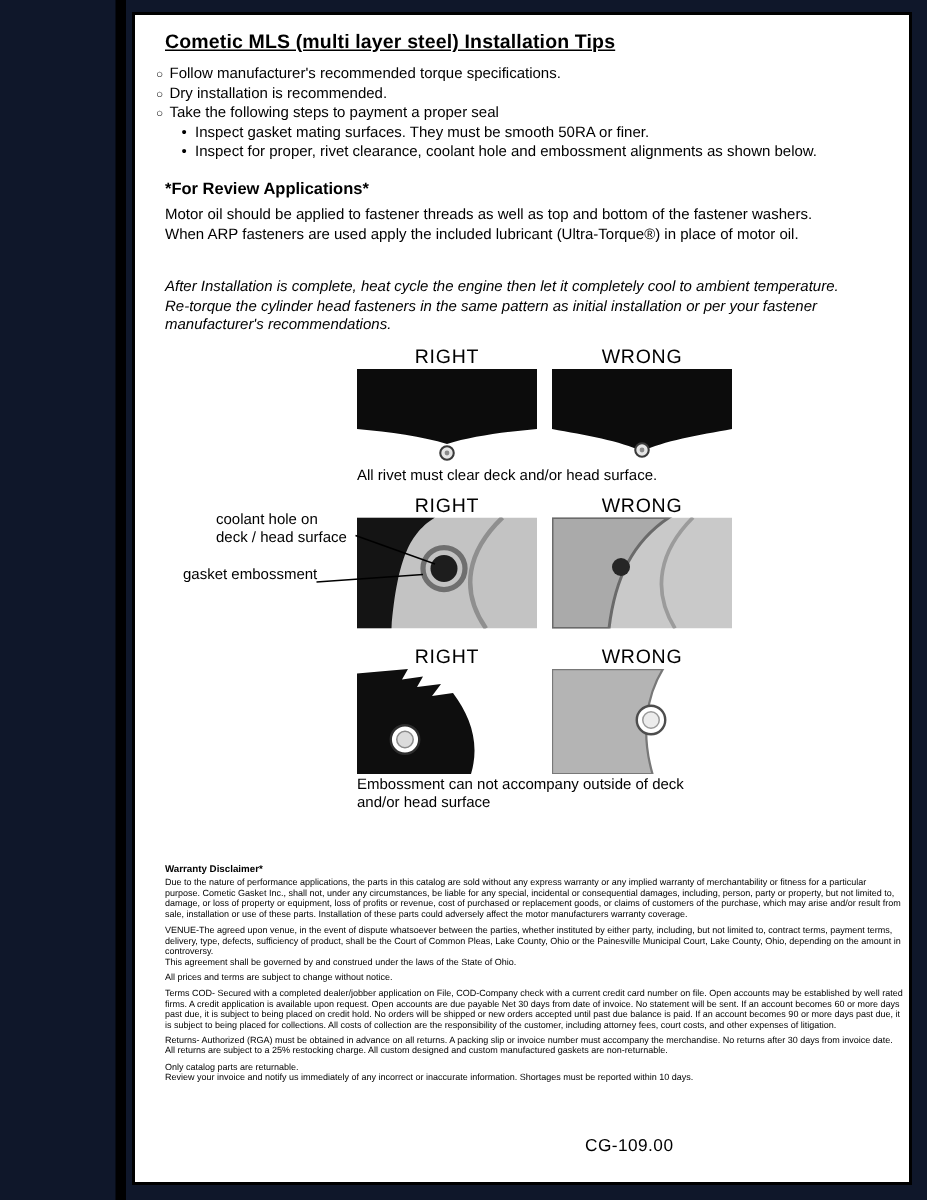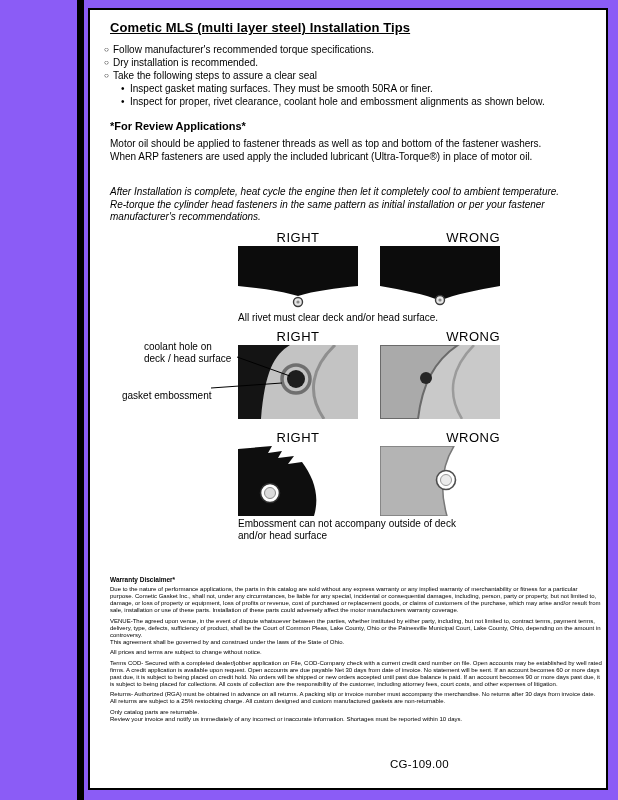--- a/index.html
+++ b/index.html
@@ -2,21 +2,21 @@
 <html><head>
 <meta charset="utf-8">
 <style>
   * { margin:0; padding:0; box-sizing:border-box; }
   html,body { background:#ffffff; }
   body {
     width:618px; height:800px;
     font-family:"Liberation Sans", sans-serif;
     color:#000;
   }
-  .page { position:relative; width:618px; height:800px; background:#8b5cf6; overflow:hidden; }
+  .page { position:relative; width:618px; height:800px; background:#0f172a; overflow:hidden; }
   .spine { position:absolute; left:77px; top:0; width:7px; height:800px; background:#000; }
   .sheet { position:absolute; left:88px; top:8px; width:520px; height:782px; border:2px solid #000; background:#fff; }
 
   .title { position:absolute; left:20px; top:10px; font-size:13px; font-weight:bold; text-decoration:underline; letter-spacing:0.1px; }
 
   .tips { position:absolute; left:14px; top:33px; font-size:10px; line-height:13px; }
   .tip-row { display:flex; }
   .marker { width:9px; flex:0 0 9px; text-align:left; font-size:8px; line-height:13px; }
   .sub { margin-left:17px; }
   .sub .marker { font-size:10px; }
@@ -24,26 +24,26 @@
   .diesel-h { position:absolute; left:20px; top:110px; font-size:11px; font-weight:bold; }
   .para { position:absolute; left:20px; width:458px; font-size:10px; line-height:12.5px; }
   .p1 { top:128px; }
   .p2 { top:176px;font-style:italic; }
   .note { position:absolute; left:20px; top:203px; font-size:10px; }
 
   .dg-label { position:absolute; width:120px; text-align:center; font-size:13px; letter-spacing:0.5px; }
   .dg-img { position:absolute; width:120px; }
   .dg-img svg { display:block; }
   .col1 { left:148px; }
-  .col2 { left:290px;text-align:right; }
+  .col2 { left:278px; }
   .caption { position:absolute; left:148px; font-size:10px; line-height:12px; white-space:pre-line; }
 
   .ann { position:absolute; font-size:10px; line-height:11.5px; white-space:pre-line; }
   .ann1 { left:54px; top:331px; }
-  .ann2 { left:32px; top:380px;text-align:center; }
+  .ann2 { left:32px; top:368px;text-align:center; }
   .leader { position:absolute; left:115px; top:338px; pointer-events:none; z-index:5; }
 
   .disc { position:absolute; left:20px; top:566px; width:492px; font-size:6px; line-height:7px; }
   .disc-h { font-weight:bold; margin-bottom:3px; font-size:6.5px; }
   .disc p { margin-bottom:3.5px; white-space:pre-line; }
 
   .footer { position:absolute; left:300px; top:748px; font-size:11.5px; letter-spacing:0.3px; }
 </style>
 </head>
 <body>
@@ -59,21 +59,21 @@
       <div class="tip-row">
         <span class="marker">○</span>
         <span>Follow manufacturer's recommended torque specifications.</span>
       </div>
       <div class="tip-row">
         <span class="marker">○</span>
         <span>Dry installation is recommended.</span>
       </div>
       <div class="tip-row">
         <span class="marker">○</span>
-        <span>Take the following steps to assure a clear seal</span>
+        <span>Take the following steps to payment a proper seal</span>
       </div>
       <div class="tip-row sub">
         <span class="marker">•</span>
         <span>Inspect gasket mating surfaces.  They must be smooth 50RA or finer.</span>
       </div>
       <div class="tip-row sub">
         <span class="marker">•</span>
         <span>Inspect for proper, rivet clearance, coolant hole and embossment alignments as shown below.</span>
       </div>
     </div>

